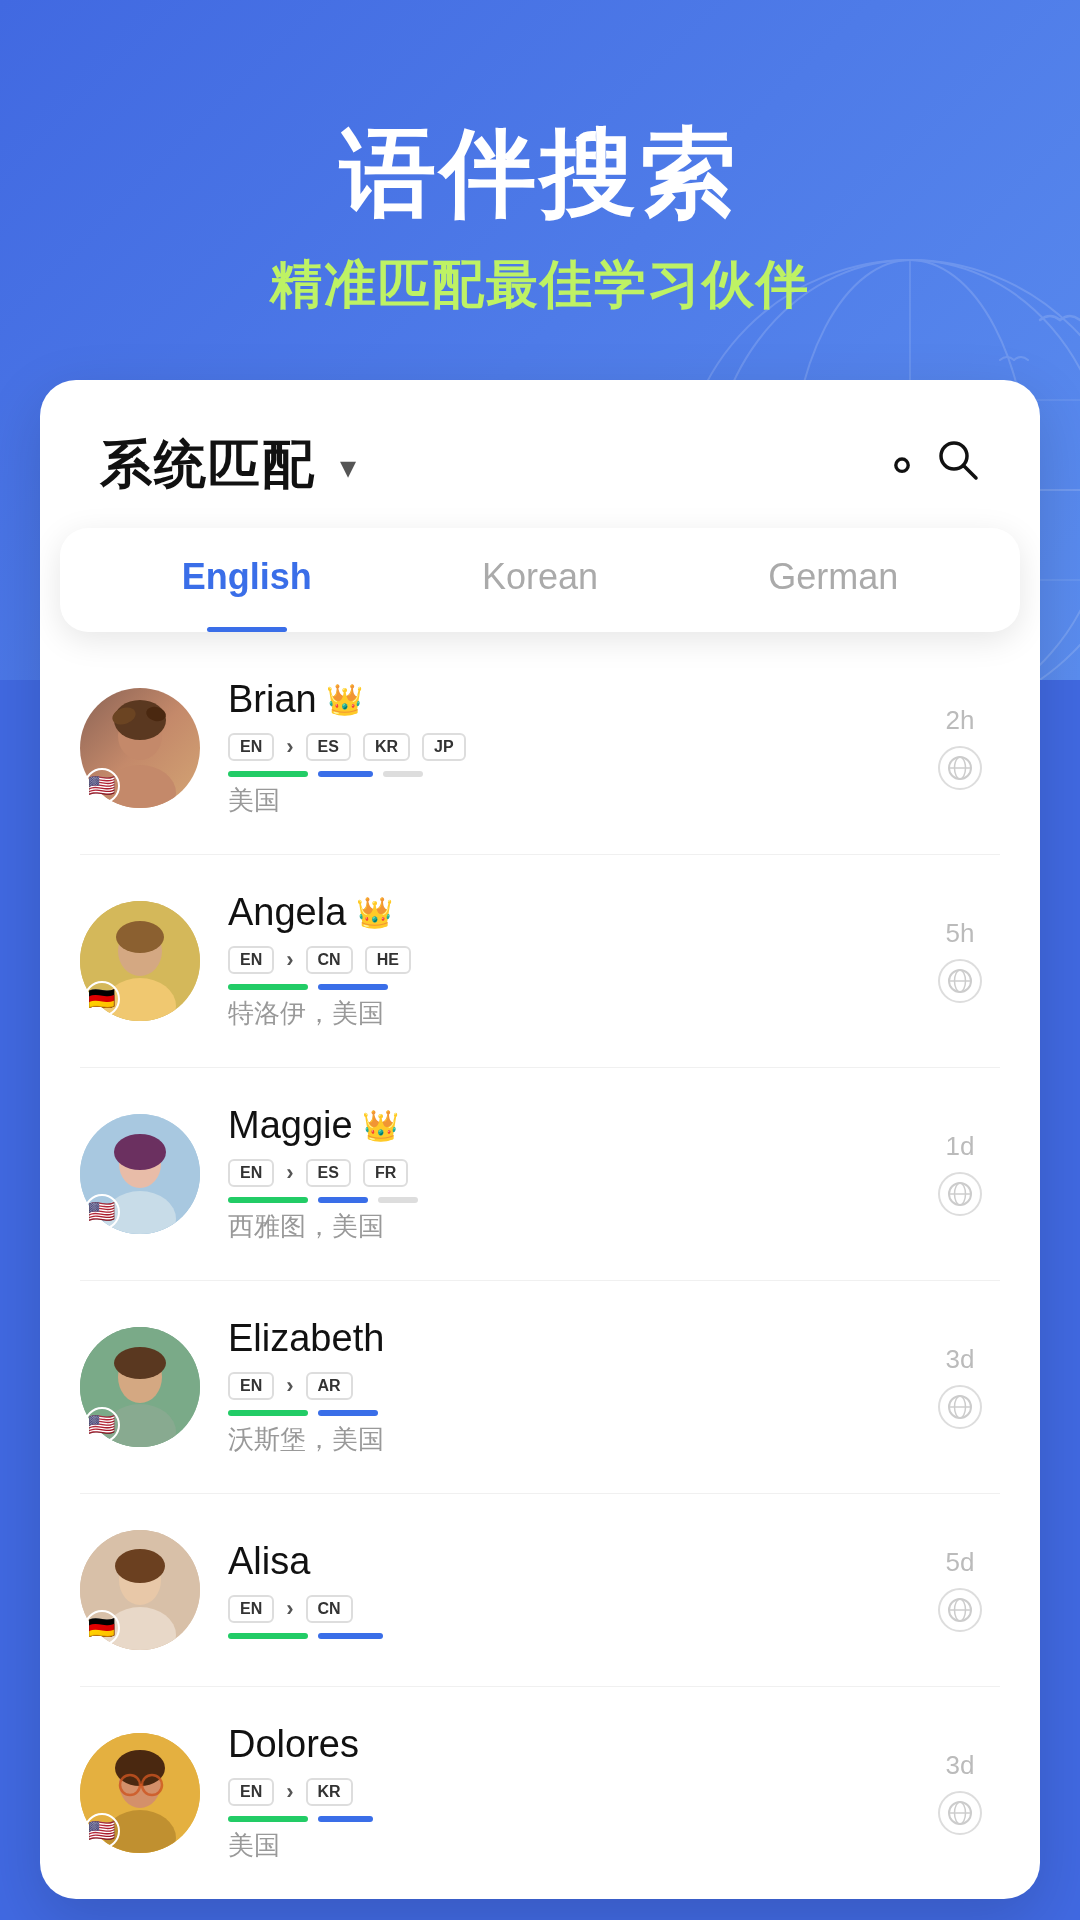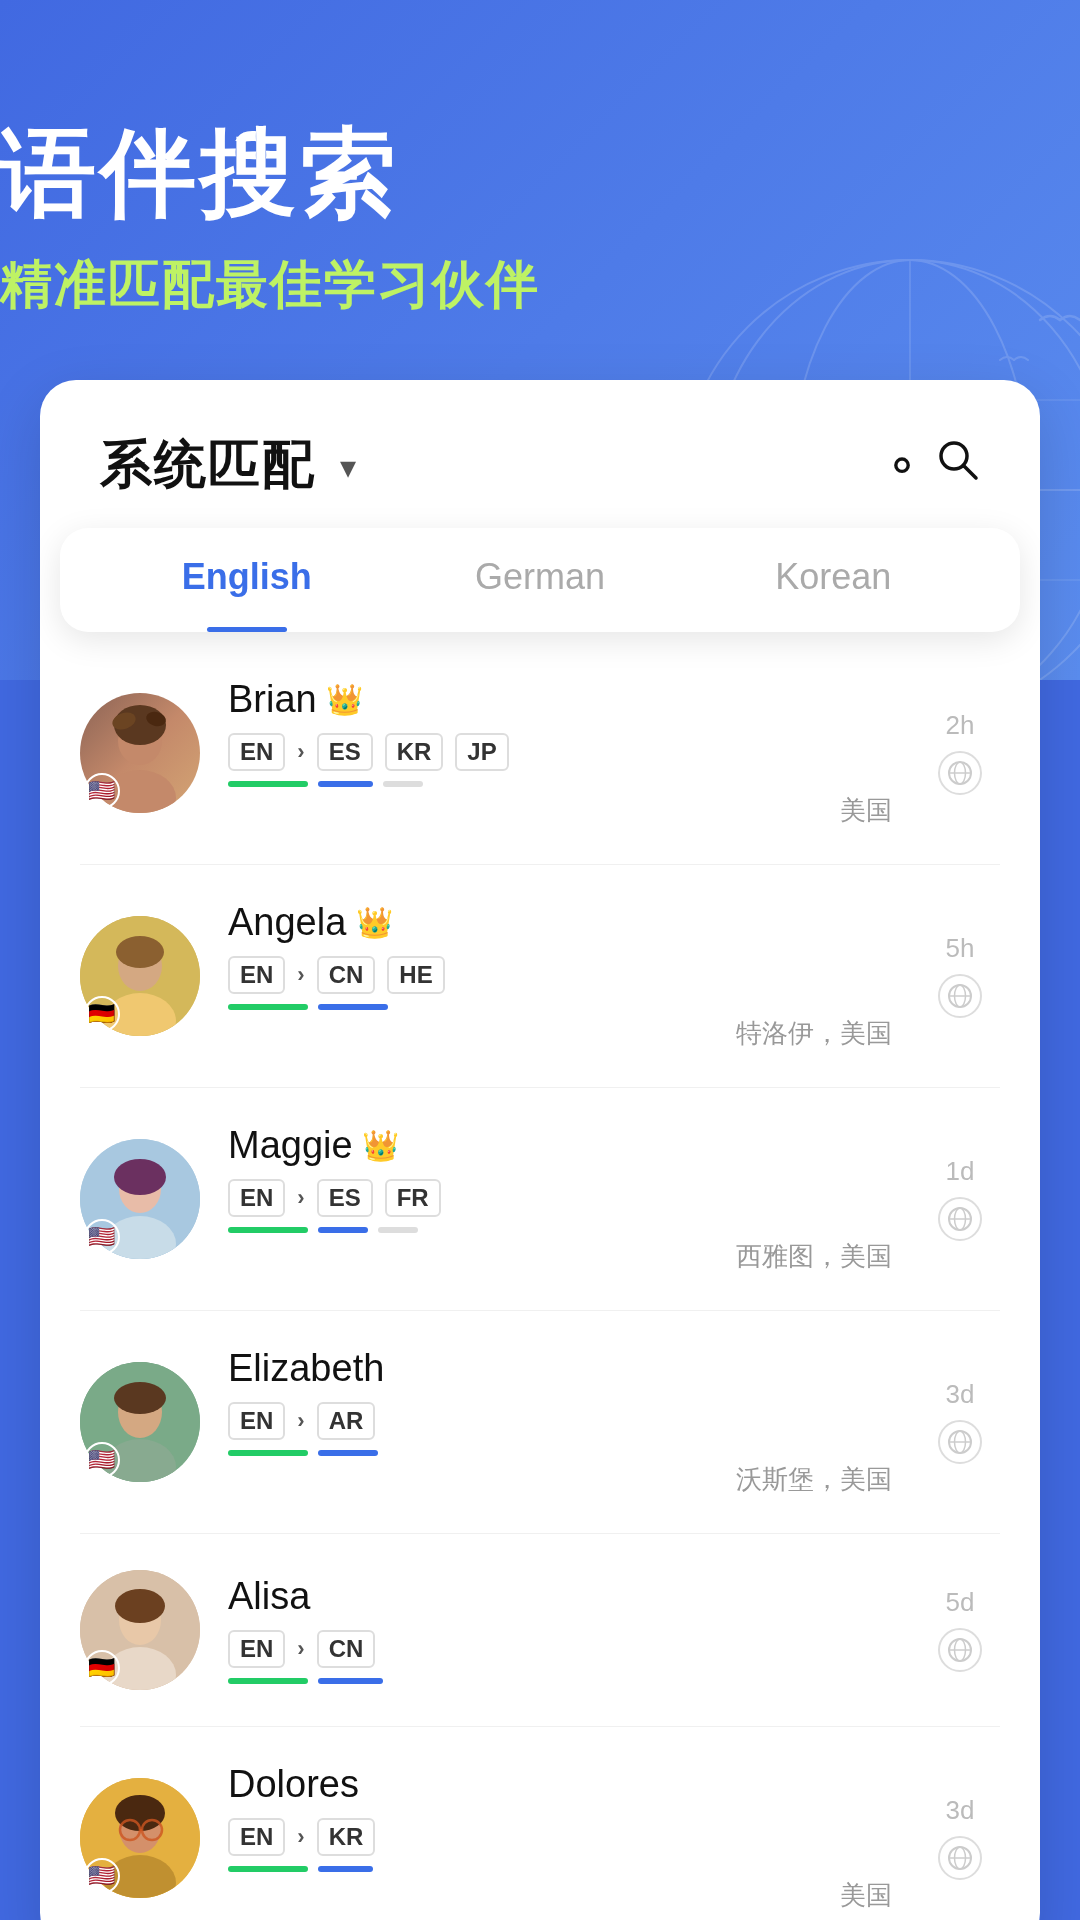--- a/index.html
+++ b/index.html
@@ -17,20 +17,21 @@
       position: absolute;
       top: 0; left: 0; right: 0;
       height: 680px;
       background: linear-gradient(135deg, #4169E1 0%, #5B8DEF 100%);
       overflow: hidden;
     }
 
     .hero-section {
       position: relative;
       z-index: 2;
+      text-align: center;
       padding-top: 120px;
     }
 
     .hero-title {
       font-size: 96px;
       font-weight: 800;
       color: #fff;
       letter-spacing: 4px;
       line-height: 1.1;
     }
@@ -203,21 +204,21 @@
     }
 
     .lang-route {
       display: flex;
       align-items: center;
       gap: 12px;
       margin-bottom: 10px;
     }
 
     .lang-code {
-      font-size: 24px;
+      font-size: 16px;
       font-weight: 700;
       color: #333;
       padding: 3px 10px;
       border: 2px solid #ddd;
       border-radius: 6px;
     }
 
     .arrow-right {
       font-size: 22px;
       color: #555;
@@ -239,21 +240,20 @@
     .bar.green { background: #22CC66; }
     .bar.blue { background: #3A6EE8; }
     .bar.gray { background: #ddd; }
 
     .bar-full { width: 100%; }
 
     .user-location {
       font-size: 26px;
       color: #999;
       margin-top: 6px;
-      text-align: right;
     }
 
     .user-meta {
       display: flex;
       flex-direction: column;
       align-items: center;
       gap: 10px;
       flex-shrink: 0;
       min-width: 80px;
     }
@@ -321,22 +321,22 @@
       <svg width="46" height="46" viewBox="0 0 46 46" fill="none" xmlns="http://www.w3.org/2000/svg">
         <circle cx="20" cy="20" r="13" stroke="#111" stroke-width="3.5"></circle>
         <line x1="30" y1="30" x2="42" y2="42" stroke="#111" stroke-width="3.5" stroke-linecap="round"></line>
       </svg>
     </button>
   </div>
 
   <div class="lang-tabs-wrapper">
     <div class="lang-tabs">
       <div class="lang-tab active">English</div>
+      <div class="lang-tab">Korean</div>
       <div class="lang-tab">German</div>
-      <div class="lang-tab">Korean</div>
     </div>
   </div>
 
   <div class="user-list">
 
     <div class="user-row">
       <div class="avatar-wrap">
         <div class="avatar avatar-brian">
           <svg width="120" height="120" viewBox="0 0 120 120" xmlns="http://www.w3.org/2000/svg">
             <ellipse cx="60" cy="48" rx="22" ry="24" fill="#C4896A"></ellipse>

